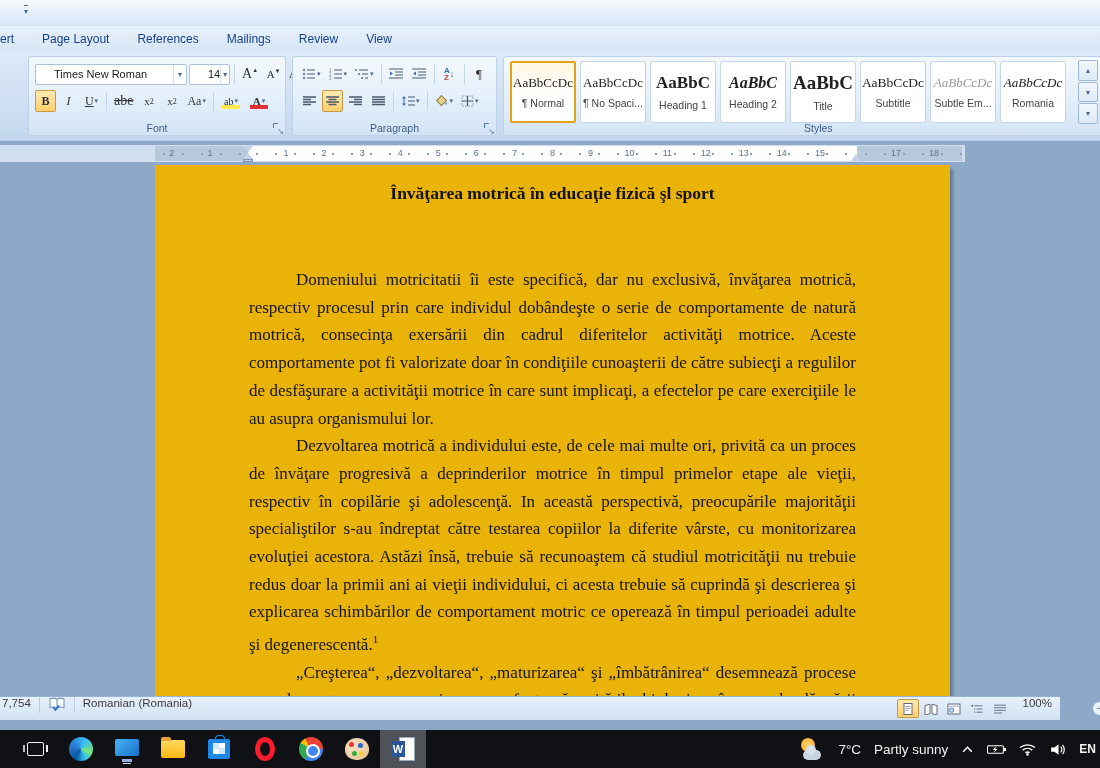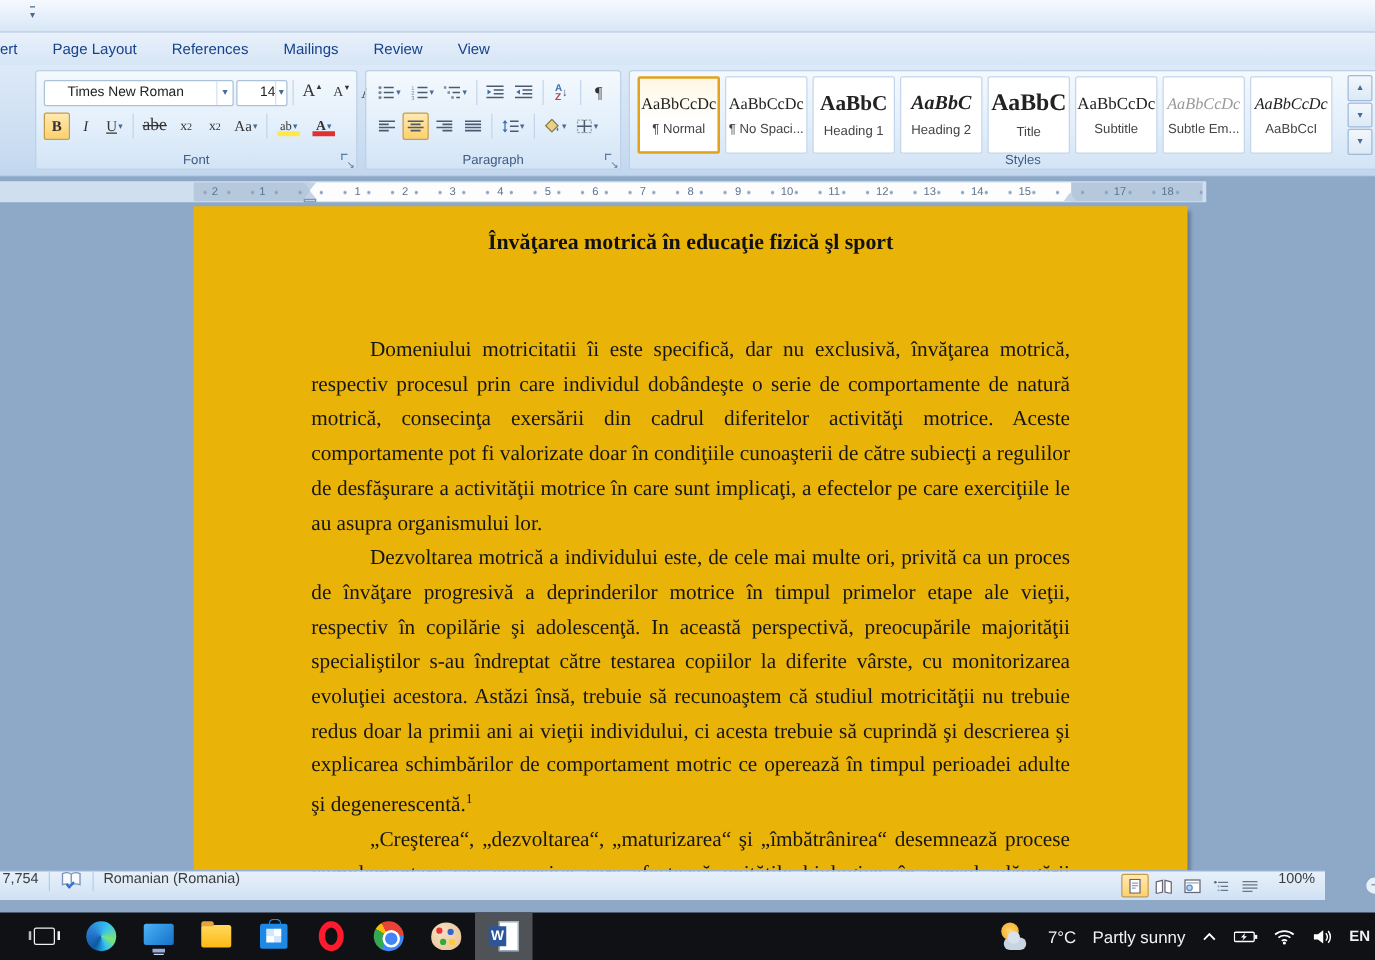--- a/index.html
+++ b/index.html
@@ -381,21 +381,21 @@
       <div class="chip">
         <div class="chip-preview p-subtitle">AaBbCcDc</div>
         <div class="chip-name">Subtitle</div>
       </div>
       <div class="chip">
         <div class="chip-preview p-subtle">AaBbCcDc</div>
         <div class="chip-name">Subtle Em...</div>
       </div>
       <div class="chip">
         <div class="chip-preview p-emph">AaBbCcDc</div>
-        <div class="chip-name">AaBbCcI</div>
+        <div class="chip-name">Romania</div>
       </div>
     </div>
     <div class="gal-scroll" style="right:24px;">
       <div class="gal-btn">▲</div>
       <div class="gal-btn">▼</div>
       <div class="gal-btn">▼</div>
     </div>
     <div class="glabel" style="text-align:left; padding-left:300px;">Styles</div>
   </div>
 </div>

